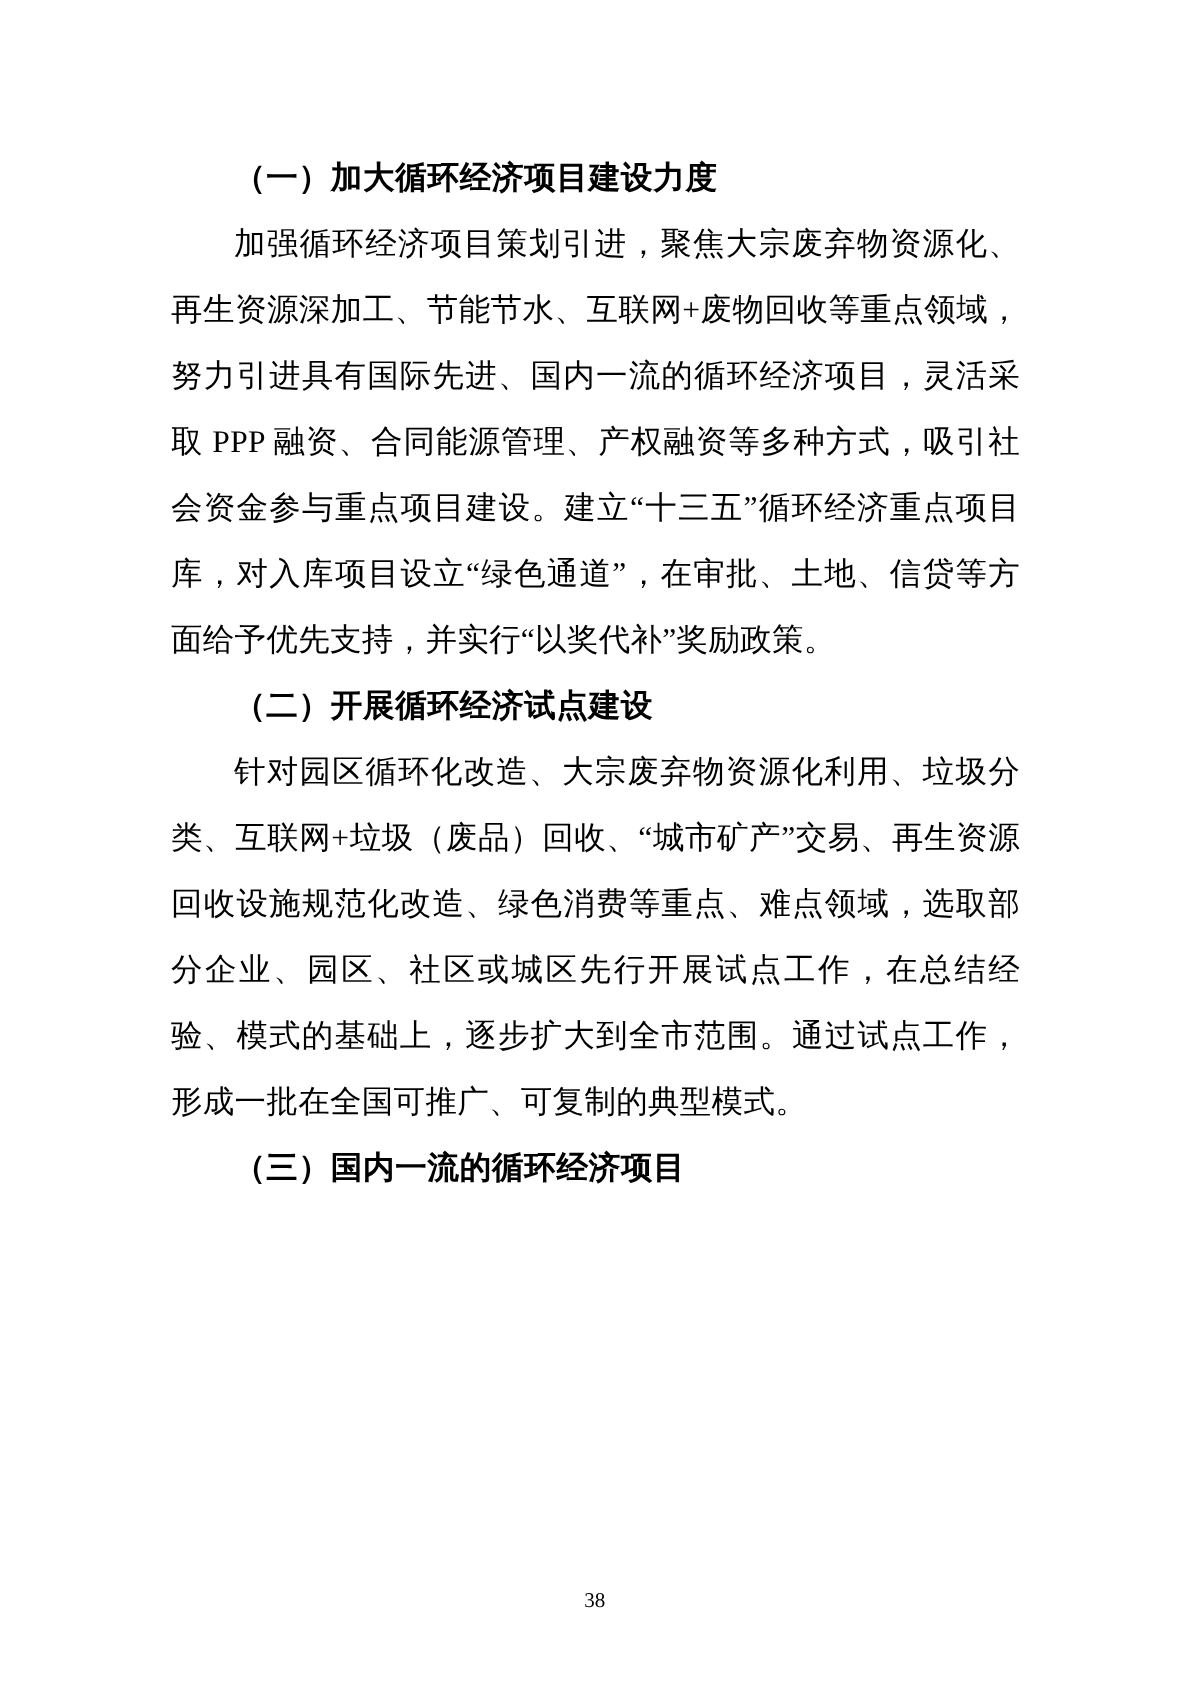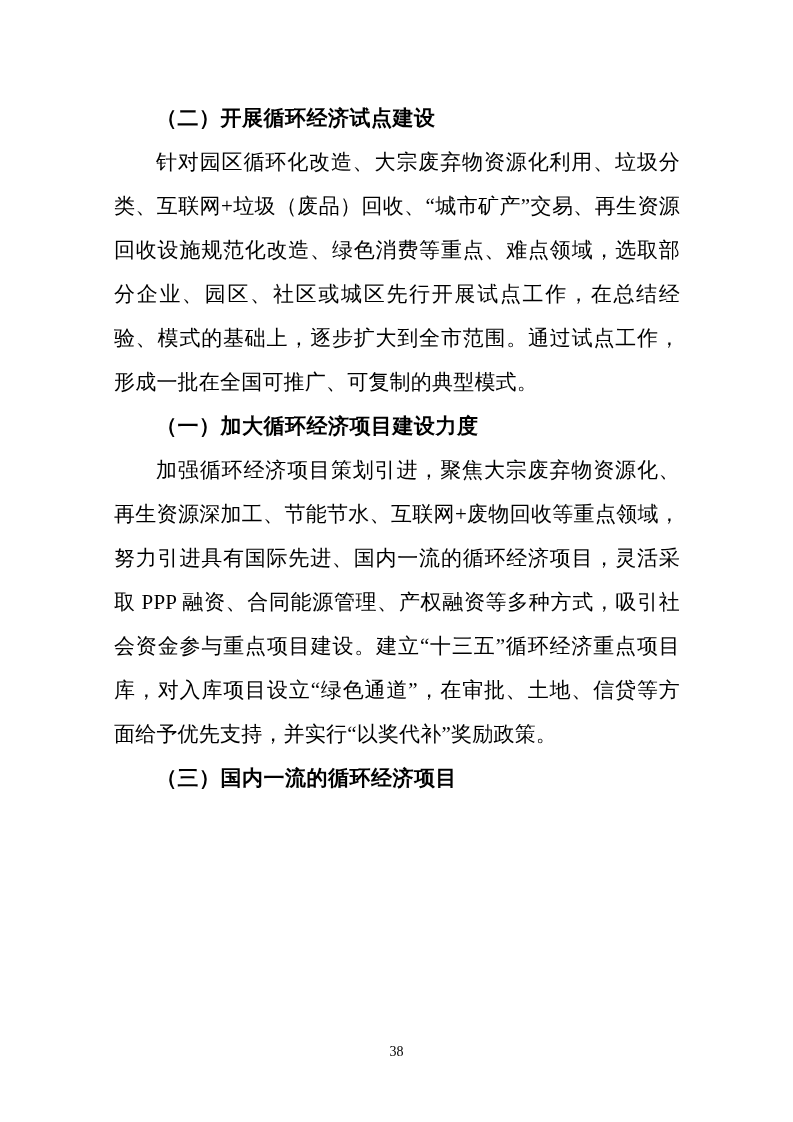--- a/index.html
+++ b/index.html
@@ -37,41 +37,41 @@
   .section-para {
     margin: 0;
     padding: 0;
     text-indent: 2em;
     letter-spacing: 0.2px;
   }
   .page-number {
     position: absolute;
     left: 0;
     width: 793px;
-    bottom: 62px;
+    bottom: 46px;
     text-align: center;
     font-size: 14px;
     line-height: 16px;
     color: #000000;
   }
 </style>
 </head>
 <body>
 
 <div class="page">
   <div class="content">
 
     <div>
-      <h3 class="section-heading">（二）开展循环经济试点建设</h3>
-      <p class="section-para">针对园区循环化改造、大宗废弃物资源化利用、垃圾分类、互联网+垃圾（废品）回收、“城市矿产”交易、再生资源回收设施规范化改造、绿色消费等重点、难点领域，选取部分企业、园区、社区或城区先行开展试点工作，在总结经验、模式的基础上，逐步扩大到全市范围。通过试点工作，形成一批在全国可推广、可复制的典型模式。</p>
+      <h3 class="section-heading">（一）加大循环经济项目建设力度</h3>
+      <p class="section-para">加强循环经济项目策划引进，聚焦大宗废弃物资源化、再生资源深加工、节能节水、互联网+废物回收等重点领域，努力引进具有国际先进、国内一流的循环经济项目，灵活采取 PPP 融资、合同能源管理、产权融资等多种方式，吸引社会资金参与重点项目建设。建立“十三五”循环经济重点项目库，对入库项目设立“绿色通道”，在审批、土地、信贷等方面给予优先支持，并实行“以奖代补”奖励政策。</p>
     </div>
 
     <div>
-      <h3 class="section-heading">（一）加大循环经济项目建设力度</h3>
-      <p class="section-para">加强循环经济项目策划引进，聚焦大宗废弃物资源化、再生资源深加工、节能节水、互联网+废物回收等重点领域，努力引进具有国际先进、国内一流的循环经济项目，灵活采取 PPP 融资、合同能源管理、产权融资等多种方式，吸引社会资金参与重点项目建设。建立“十三五”循环经济重点项目库，对入库项目设立“绿色通道”，在审批、土地、信贷等方面给予优先支持，并实行“以奖代补”奖励政策。</p>
+      <h3 class="section-heading">（二）开展循环经济试点建设</h3>
+      <p class="section-para">针对园区循环化改造、大宗废弃物资源化利用、垃圾分类、互联网+垃圾（废品）回收、“城市矿产”交易、再生资源回收设施规范化改造、绿色消费等重点、难点领域，选取部分企业、园区、社区或城区先行开展试点工作，在总结经验、模式的基础上，逐步扩大到全市范围。通过试点工作，形成一批在全国可推广、可复制的典型模式。</p>
     </div>
 
     <div>
       <h3 class="section-heading">（三）国内一流的循环经济项目</h3>
     </div>
 
   </div>
 
   <div class="page-number">38</div>
 </div>

